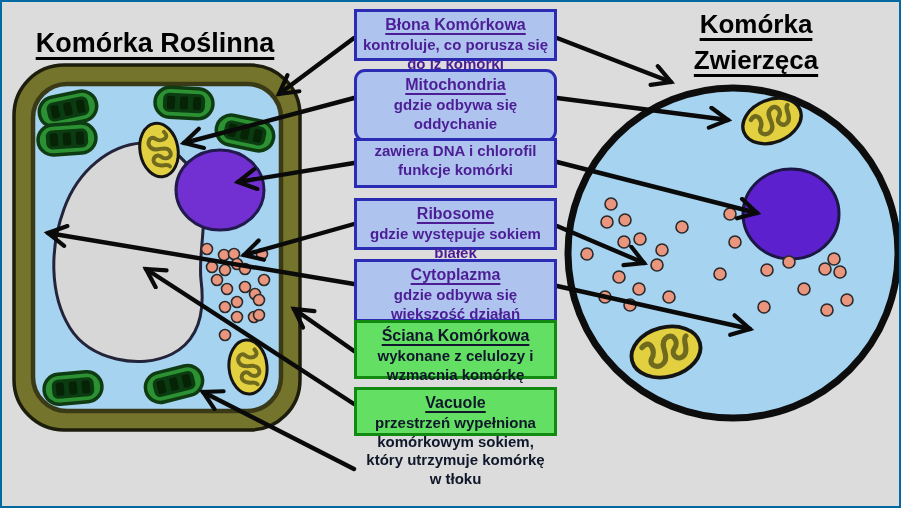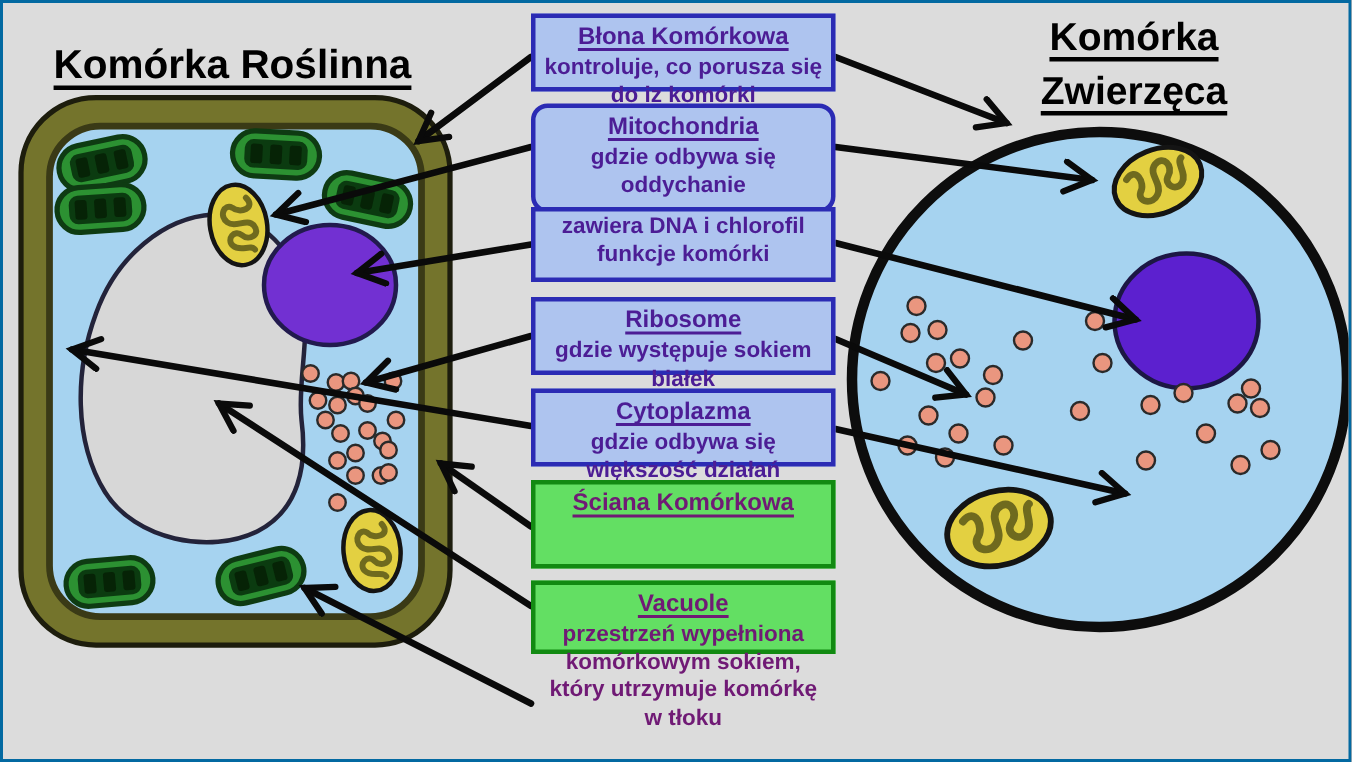--- a/index.html
+++ b/index.html
@@ -14,34 +14,34 @@
     text-align:center;text-decoration:underline;text-decoration-thickness:2.5px;
     text-underline-offset:5px;white-space:pre-line;
   }
   #title-left{left:18px;top:26px;width:270px;font-size:27px;}
   #title-right{left:620px;top:4px;width:268px;font-size:26px;line-height:36px;}
   .label-box{
     position:absolute;left:352px;width:203px;z-index:2;box-sizing:border-box;
     text-align:center;overflow:visible;
   }
   .label-box.blue{background:#aec4ef;border:3px solid #2b2bb4;color:#4c1d95;}
-  .label-box.green{background:#63df63;border:3px solid #128a12;color:#701a75;}
+  .label-box.green{background:#63df63;border:3px solid #128a12;color:#0f172a;}
   .box-title{
     font-weight:bold;font-size:16px;line-height:20px;margin-top:3px;
     text-decoration:underline;text-decoration-thickness:2px;text-underline-offset:3px;
   }
   .box-body{
     font-weight:bold;font-size:15px;line-height:18.5px;white-space:pre-line;
     margin-top:1px;
   }
   #box-0{top:7px;height:52px;}
   #box-1{top:67px;height:73px;border-radius:11px;}
   #box-2{top:136px;height:50px;}
   #box-3{top:196px;height:52px;}
-  #box-4{top:257px;height:52px;}
+  #box-4{top:257px;height:63px;}
   #box-5{top:318px;height:59px;}
   #box-6{top:385px;height:49px;}
   #box-7{top:443px;height:49px;}
   #box-7 .box-title{margin-top:14px;}
 </style>
 </head>
 <body>
 
 <div class="stage">
 
@@ -181,20 +181,22 @@
     <div class="box-body">gdzie występuje sokiem
 białek</div>
   </div>
   <div class="label-box blue" id="box-4">
     <div class="box-title">Cytoplazma</div>
     <div class="box-body">gdzie odbywa się
 większość działań</div>
   </div>
   <div class="label-box green" id="box-5">
     <div class="box-title">Ściana Komórkowa</div>
+    <div class="box-body">wykonane z celulozy i
+wzmacnia komórkę</div>
   </div>
   <div class="label-box green" id="box-6">
     <div class="box-title">Vacuole</div>
     <div class="box-body">przestrzeń wypełniona
 komórkowym sokiem,
 który utrzymuje komórkę
 w tłoku</div>
   </div>
 
 </div>

